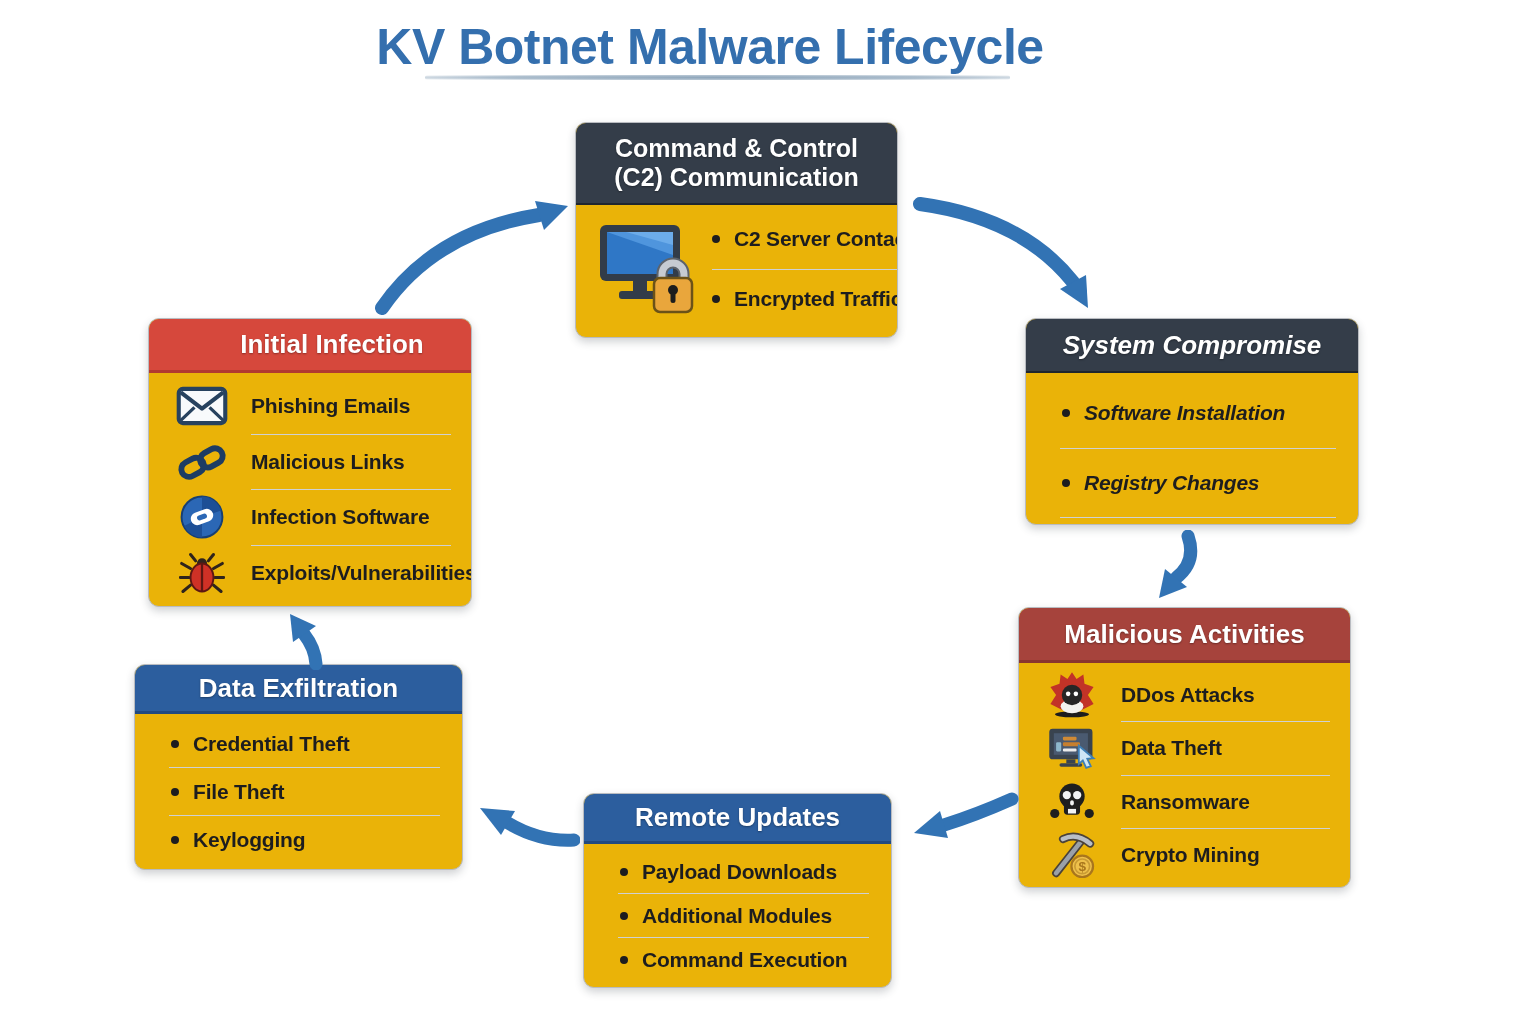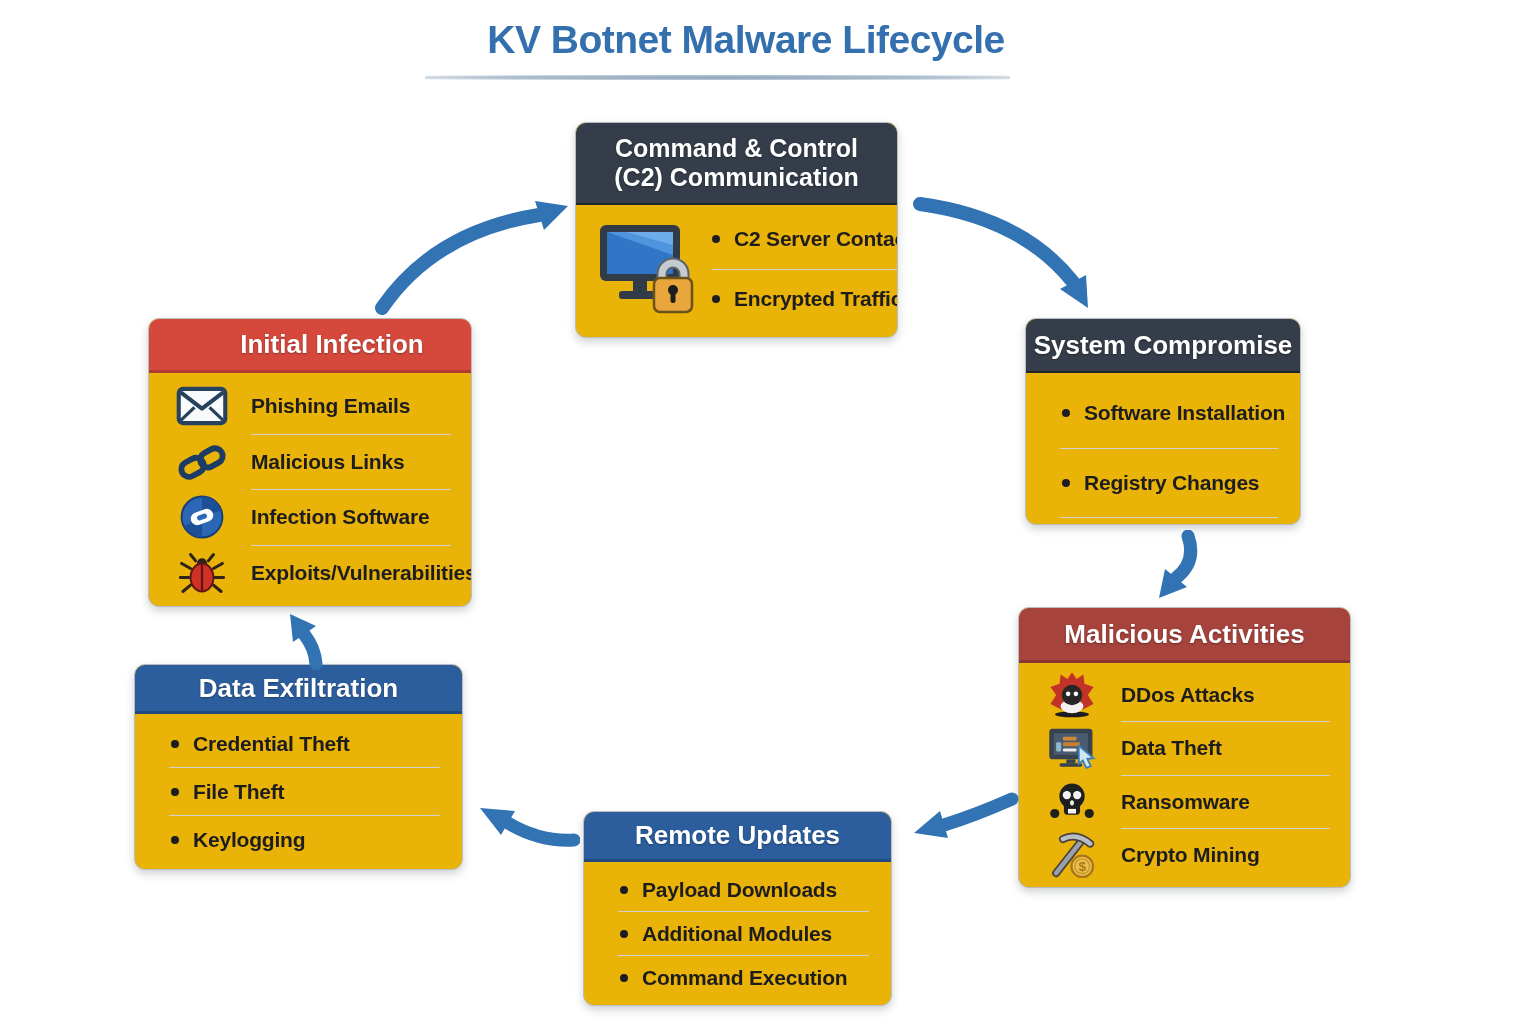--- a/index.html
+++ b/index.html
@@ -6,22 +6,22 @@
   html,body { background:#ffffff; }
   body { font-family: "Liberation Sans", "DejaVu Sans", sans-serif; }
   .canvas {
     position: relative; width: 1536px; height: 1024px;
     background: #ffffff; overflow: hidden;
   }
 
   
   .page-title {
     position: absolute; left: 0; top: 18px; width: 1420px;
-    text-align: center; font-size: 39px; font-weight: bold;
-    color: #346fae; letter-spacing: -0.5px; margin-left: 36px;
+    text-align: center; font-size: 50px; font-weight: bold;
+    color: #346fae; letter-spacing: -0.5px;
   }
   .title-underline {
     position: absolute; left: 425px; top: 75px; width: 585px; height: 5px;
     background: radial-gradient(ellipse at center, #8fa6bb 0%, #aebfce 55%, rgba(255,255,255,0) 95%);
     border-radius: 3px;
   }
 
   
   .card {
     position: absolute; border-radius: 11px;
@@ -108,21 +108,21 @@
         </div>
         <div class="divider"></div>
         <div class="row">
           <span class="dot"></span>
           <span class="label">Encrypted Traffic</span>
         </div>
       </div>
     </div>
   </div>
 
-  <div class="card plain" style="left:1025px; top:318px; width:276px; height:207px;">
+  <div class="card plain" style="left:1025px; top:318px; width:334px; height:207px;font-style:italic;">
     <div class="card-header hdr-dark" style="height:54px; font-size:26px;">System Compromise</div>
     <div class="card-body">
       <div class="row">
         <span class="dot"></span>
         <span class="label">Software Installation</span>
       </div>
       <div class="divider"></div>
       <div class="row">
         <span class="dot"></span>
         <span class="label">Registry Changes</span>
@@ -191,21 +191,21 @@
             <circle cx="31" cy="30" r="9.5" fill="#eec04b" stroke="#a9761d" stroke-width="2"></circle>
             <circle cx="31" cy="30" r="6.5" fill="none" stroke="#c99a33" stroke-width="1.5"></circle>
             <text x="31" y="34.5" font-size="12" font-weight="bold" text-anchor="middle" fill="#a9761d" font-family="'Liberation Sans', sans-serif">$</text>
           </svg>
         </span>
         <span class="label">Crypto Mining</span>
       </div>
     </div>
   </div>
 
-  <div class="card plain" style="left:583px; top:811px; width:309px; height:195px;">
+  <div class="card plain" style="left:583px; top:793px; width:309px; height:195px;">
     <div class="card-header hdr-blue" style="height:50px; font-size:26px;">Remote Updates</div>
     <div class="card-body">
       <div class="row">
         <span class="dot"></span>
         <span class="label">Payload Downloads</span>
       </div>
       <div class="divider"></div>
       <div class="row">
         <span class="dot"></span>
         <span class="label">Additional Modules</span>

